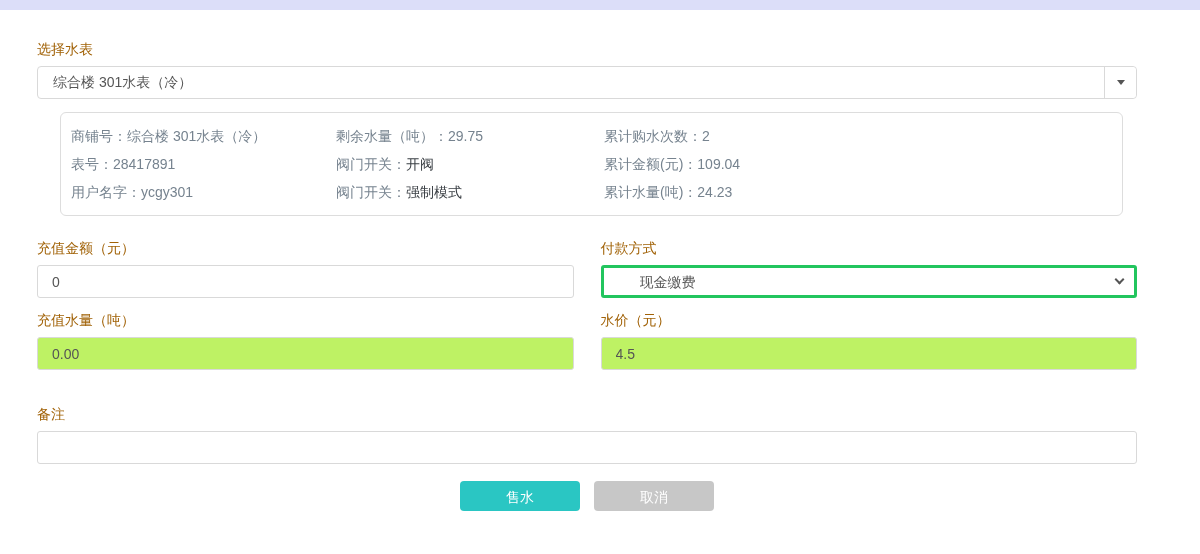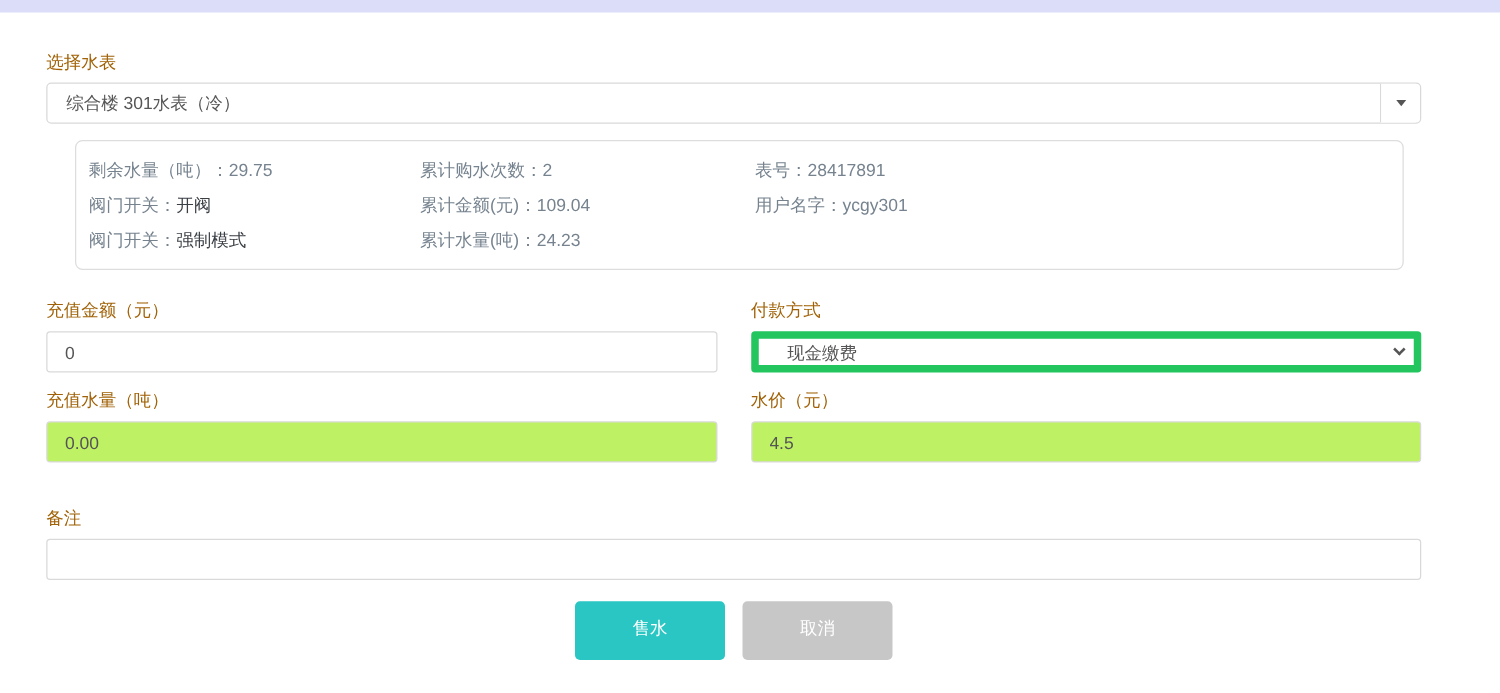--- a/index.html
+++ b/index.html
@@ -86,23 +86,23 @@
   }
   .text-input:disabled { background: #bef264; color: #555; border-color: #d9d9d9; }
 
   .select-wrap { position: relative; }
   .payment-select {
     -webkit-appearance: none;
     -moz-appearance: none;
     appearance: none;
     width: 100%;
     height: 33px;
-    border: 6px solid #22c55e;
+    border: 3px solid #22c55e;
     border-radius: 3px;
-    padding: 0 30px 0 23px;
+    padding: 0 30px 0 36px;
     font-size: 14px;
     font-family: inherit;
     color: #555;
     background: #fff;
     outline: none;
   }
   .chevron {
     position: absolute;
     right: 14px;
     top: 11px;
@@ -115,26 +115,26 @@
 
   
   .actions {
     margin-top: 17px;
     display: flex;
     justify-content: center;
     gap: 14px;
   }
   .btn {
     width: 120px;
-    height: 47px;
+    height: 30px;
     border: none;
     border-radius: 4px;
     color: #fff;
     font-size: 14px;
-    font-family: Liberation Mono, monospace;
+    font-family: Liberation Serif, serif;
     cursor: pointer;
     line-height: 33px;
     text-align: center;
     padding: 0;
   }
   .btn-sell { background: #2ac6c3; }
   .btn-cancel { background: #c7c7c7; }
 </style>
 </head>
 <body>
@@ -145,20 +145,23 @@
 
   <label class="lbl lbl-select">选择水表</label>
   <div class="combobox">
     <div class="combobox-text">综合楼 301水表（冷）</div>
     <div class="combobox-btn">
       <span class="caret-down"></span>
     </div>
   </div>
 
   <div class="info-box">
+    <div class="info-cell">
+      <span>商铺号：</span><span class="val">综合楼 301水表（冷）</span>
+    </div>
     <div class="info-cell">
       <span>剩余水量（吨）：</span><span class="val">29.75</span>
     </div>
     <div class="info-cell">
       <span>累计购水次数：</span><span class="val">2</span>
     </div>
     <div class="info-cell">
       <span>表号：</span><span class="val">28417891</span>
     </div>
     <div class="info-cell">

